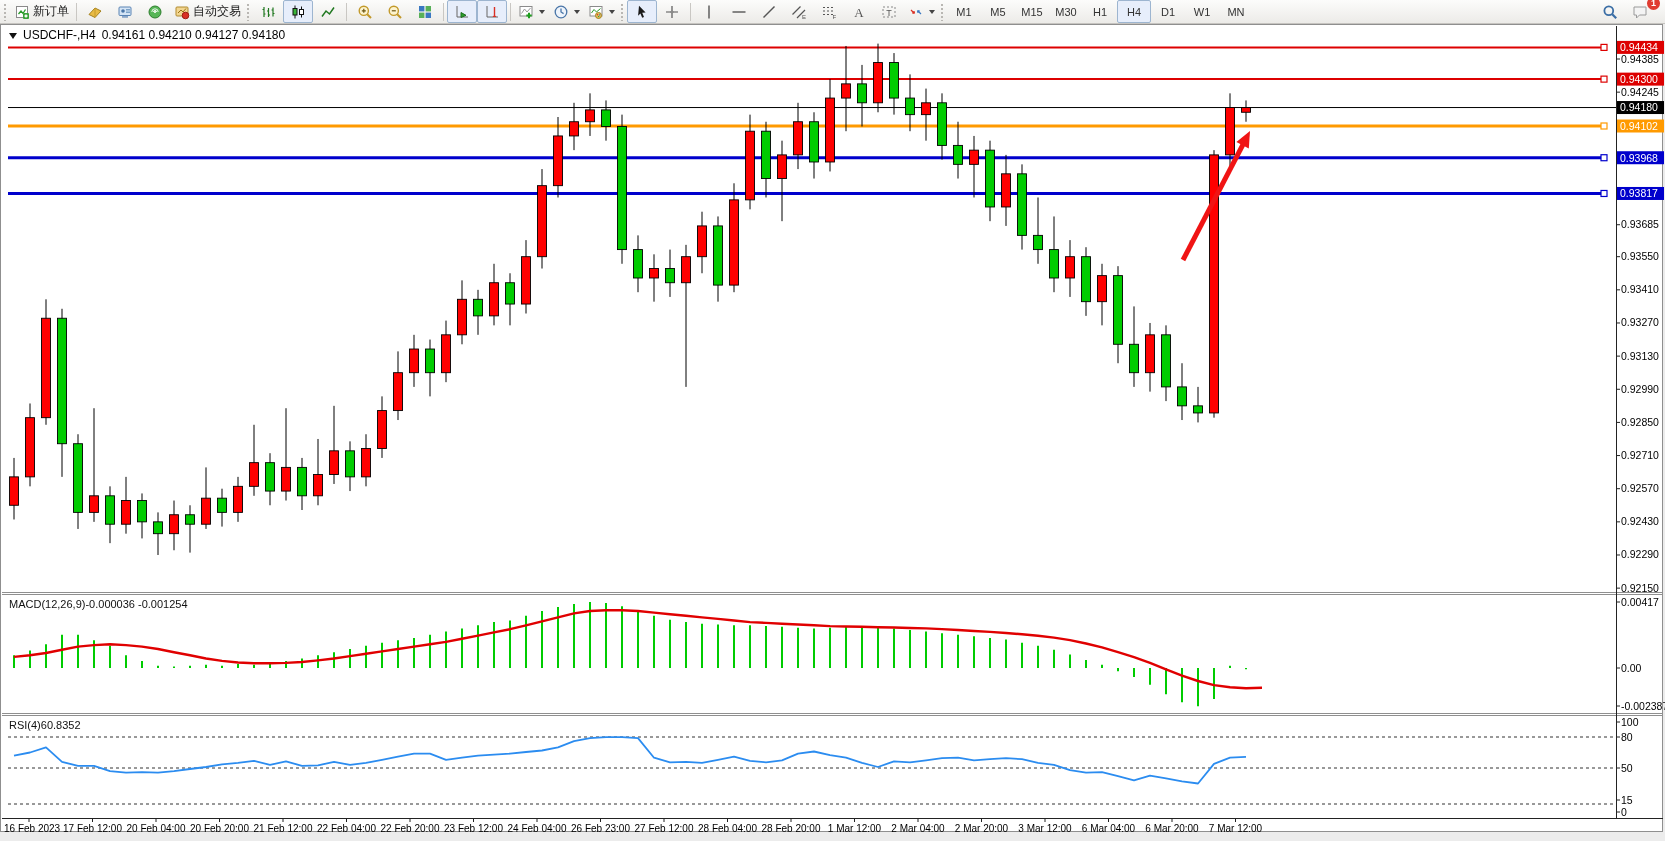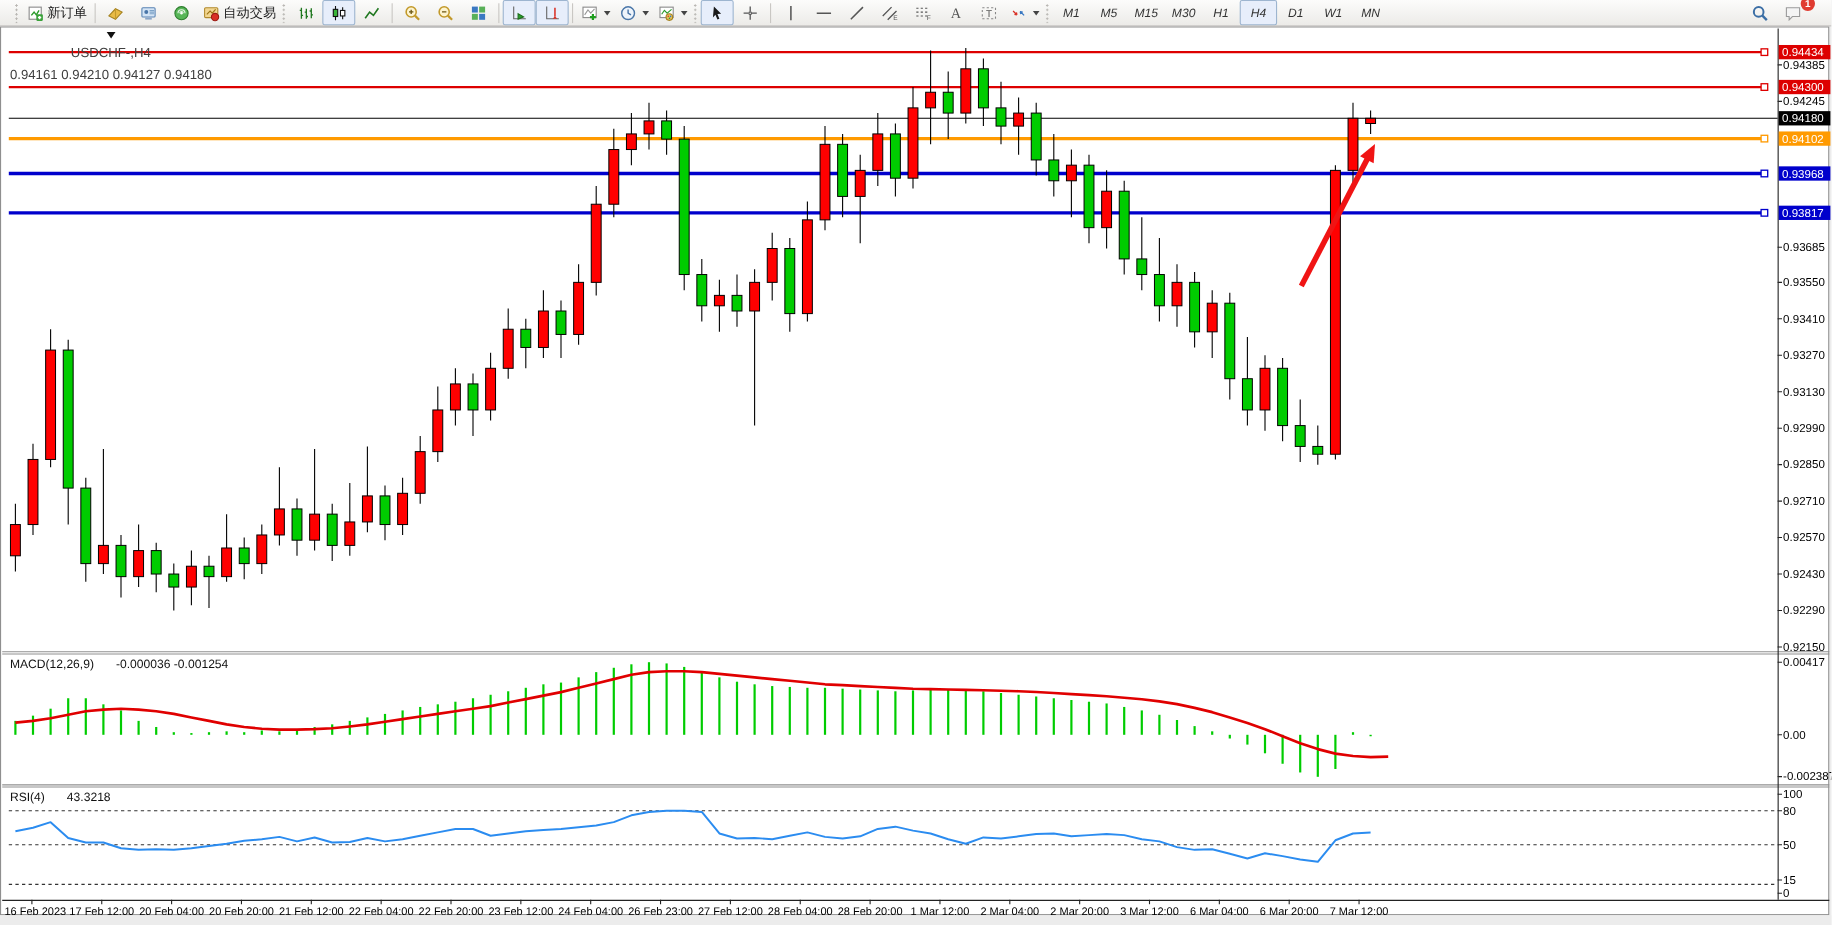--- a/index.html
+++ b/index.html
@@ -1,47 +1,47 @@
 <!DOCTYPE html>
 <html><head>
 <meta charset="utf-8">
 <style>
   html,body{margin:0;padding:0;}
   body{width:1665px;height:841px;overflow:hidden;position:relative;background:#ececec;
        font-family:"Liberation Sans",sans-serif;-webkit-font-smoothing:antialiased;}
   
   .toolbar{position:absolute;top:0;left:0;width:1665px;height:24px;
     background:linear-gradient(#fcfcfb,#ecebe8);border-bottom:1px solid #c6c4c0;
-    display:flex;align-items:center;padding:0 12px;box-sizing:border-box;z-index:50;}
+    display:flex;align-items:center;padding:0 2px;box-sizing:border-box;z-index:50;}
   .tb-btn{height:21px;min-width:22px;display:flex;align-items:center;justify-content:center;
     gap:3px;padding:0 3px;border:1px solid transparent;border-radius:2px;color:#1a1a1a;
     font-size:12px;cursor:default;white-space:nowrap;}
   .tb-btn.active{border:1px solid #9db5d0;background:#e7eefb;text-align:center;}
   .tb-btn .lbl{font-size:12px;}
   .tb-sep{width:1px;height:18px;background:#c9c7c3;margin:0 3px;flex:0 0 1px;}
   .tb-handle{width:4px;height:18px;margin:0 3px 0 1px;flex:0 0 4px;
     background-image:radial-gradient(#b9b7b3 1px, transparent 1.1px);background-size:4px 4px;}
   .tb-btn .dd{width:0;height:0;border-left:3px solid transparent;border-right:3px solid transparent;
     border-top:4px solid #444;margin-left:2px;}
-  .tb-tf{font-size:11px;color:#333;padding:0 5px;font-style:italic;}
+  .tb-tf{font-size:11px;color:#333;padding:0 5px;}
   .tb-right{margin-left:auto;display:flex;align-items:center;margin-right:8px;}
   .badge{position:absolute;top:-4px;right:-6px;width:13px;height:13px;border-radius:50%;
     background:#e03c31;color:#fff;font-size:9px;line-height:13px;text-align:center;font-weight:bold;}
   .icon{display:inline-flex;}
   
   .chart-frame{position:absolute;top:24px;left:0;width:1663px;height:808px;
     background:#fff;border:1px solid #8f8f8f;box-sizing:border-box;z-index:1;}
   .bottom-strip{position:absolute;left:0;bottom:0;width:1665px;height:9px;background:#ececec;z-index:2;}
   #plot{position:absolute;top:0;left:0;z-index:5;}
-  .chart-title{position:absolute;top:28px;left:9px;z-index:10;font-size:12px;color:#404040;
-    display:flex;align-items:center;gap:6px;background:transparent;flex-direction:column;}
+  .chart-title{position:absolute;top:28px;left:9px;z-index:10;font-size:12px;color:#000000;
+    display:flex;align-items:center;gap:6px;background:transparent;}
   .chart-title .tri{width:0;height:0;border-left:4px solid transparent;border-right:4px solid transparent;
     border-top:6px solid #111;margin-top:1px;}
   .ind-label{position:absolute;left:9px;z-index:10;font-size:11px;color:#111;}
-  .ind-label span{margin-right:20px;}
+  .ind-label span{margin-right:0;}
 </style>
 </head>
 <body>
 
 <div class="toolbar" id="toolbar">
     <span class="tb-handle"></span>
     <div class="tb-btn">
       <span class="icon">
         <svg width="16" height="16" viewBox="0 0 16 16">
           <rect x="2.5" y="2.5" width="11" height="11" fill="#fff" stroke="#8a8a8a"></rect>
@@ -682,16 +682,16 @@
 <div class="chart-title">
   <span class="tri"></span>
   <span>USDCHF-,H4</span>
   <span>0.94161 0.94210 0.94127 0.94180</span>
 </div>
 
 <div class="ind-label" style="top:598px">
   <span>MACD(12,26,9)</span><span>-0.000036 -0.001254</span>
 </div>
 <div class="ind-label" style="top:719px">
-  <span>RSI(4)</span><span>43.3218</span>
+  <span>RSI(4)</span><span>60.8352</span>
 </div>
 
 <div class="bottom-strip"></div>
 
 </body></html>

